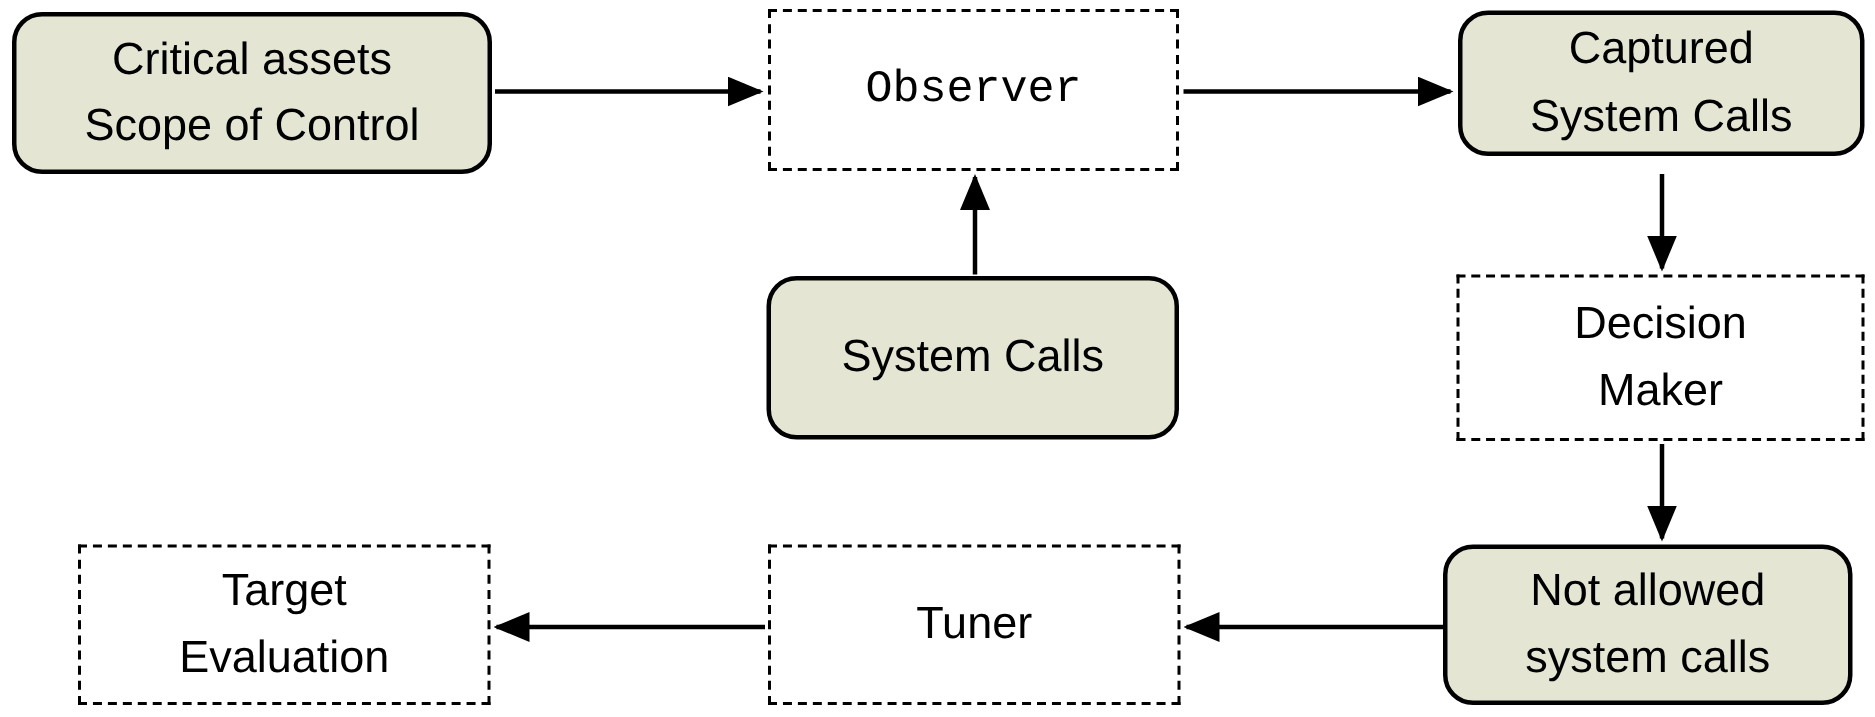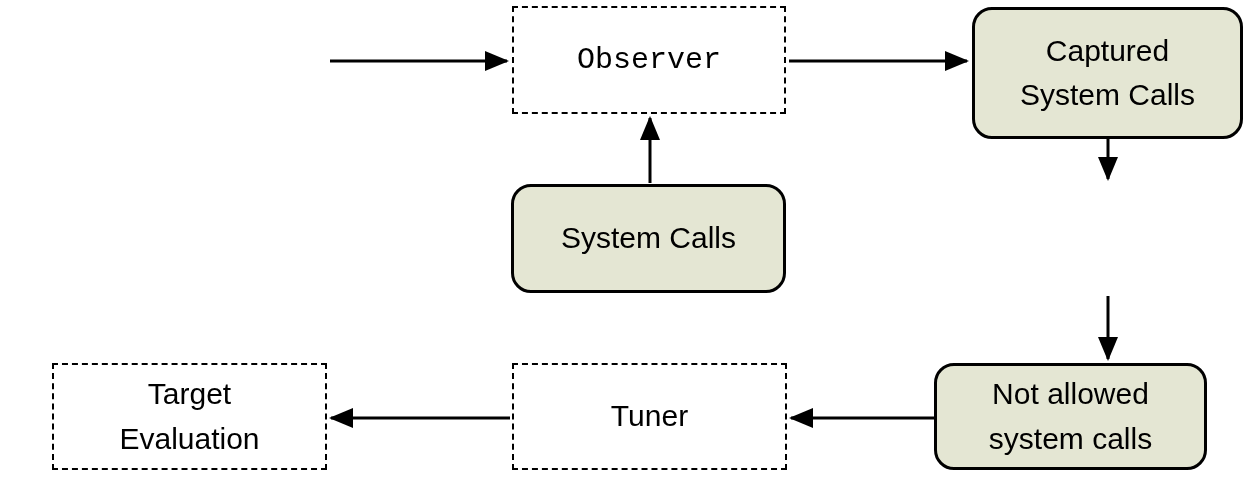--- a/index.html
+++ b/index.html
@@ -40,24 +40,24 @@
     border: 3px solid #000000;
     border-radius: 20px;
   }
   .node.dashed-outline {
     background: #ffffff;
     border: 2px dashed #000000;
   }
   
   .pos-critical   { left: 8px;   top: 8px;   width: 320px; height: 108px; }
   .pos-observer   { left: 512px; top: 6px;   width: 274px; height: 108px; font-family: Liberation Mono, monospace; }
-  .pos-captured   { left: 972px; top: 7px;   width: 271px; height: 132px; }
+  .pos-captured   { left: 972px; top: 7px;   width: 271px; height: 97px; }
   .pos-syscalls   { left: 511px; top: 184px; width: 275px; height: 109px; }
   .pos-decision   { left: 971px; top: 183px; width: 272px; height: 111px; }
-  .pos-notallowed { left: 934px; top: 363px; width: 273px; height: 107px; }
+  .pos-notallowed { left: 962px; top: 363px; width: 273px; height: 107px; }
   .pos-tuner      { left: 512px; top: 363px; width: 275px; height: 107px; }
   .pos-target     { left: 52px;  top: 363px; width: 275px; height: 107px; }
 </style>
 </head>
 <body>
 
 <div class="diagram">
 
   <svg class="arrow-layer" viewBox="0 0 1250 478" xmlns="http://www.w3.org/2000/svg">
     <defs>
@@ -67,34 +67,42 @@
     </defs>
     <line x1="330" y1="61" x2="507" y2="61" stroke-width="3" marker-end="url(#arrowhead)" stroke="#000000"></line>
     <line x1="789" y1="61" x2="967" y2="61" stroke-width="3" marker-end="url(#arrowhead)" stroke="#000000"></line>
     <line x1="650" y1="183" x2="650" y2="118" stroke-width="3" marker-end="url(#arrowhead)" stroke="#000000"></line>
     <line x1="1108" y1="116" x2="1108" y2="179" stroke-width="3" marker-end="url(#arrowhead)" stroke="#000000"></line>
     <line x1="1108" y1="296" x2="1108" y2="359" stroke-width="3" marker-end="url(#arrowhead)" stroke="#000000"></line>
     <line x1="968" y1="418" x2="791" y2="418" stroke-width="3" marker-end="url(#arrowhead)" stroke="#000000"></line>
     <line x1="510" y1="418" x2="331" y2="418" stroke-width="3" marker-end="url(#arrowhead)" stroke="#000000"></line>
   </svg>
 
+  <div class="node rounded-filled pos-critical">
+    <span>Critical assets
+Scope of Control</span>
+  </div>
 
   <div class="node dashed-outline pos-observer">
     <span>Observer</span>
   </div>
 
   <div class="node rounded-filled pos-captured">
     <span>Captured
 System Calls</span>
   </div>
 
   <div class="node rounded-filled pos-syscalls">
     <span>System Calls</span>
   </div>
 
+  <div class="node dashed-outline pos-decision">
+    <span>Decision
+Maker</span>
+  </div>
 
   <div class="node rounded-filled pos-notallowed">
     <span>Not allowed
 system calls</span>
   </div>
 
   <div class="node dashed-outline pos-target">
     <span>Target
 Evaluation</span>
   </div>

